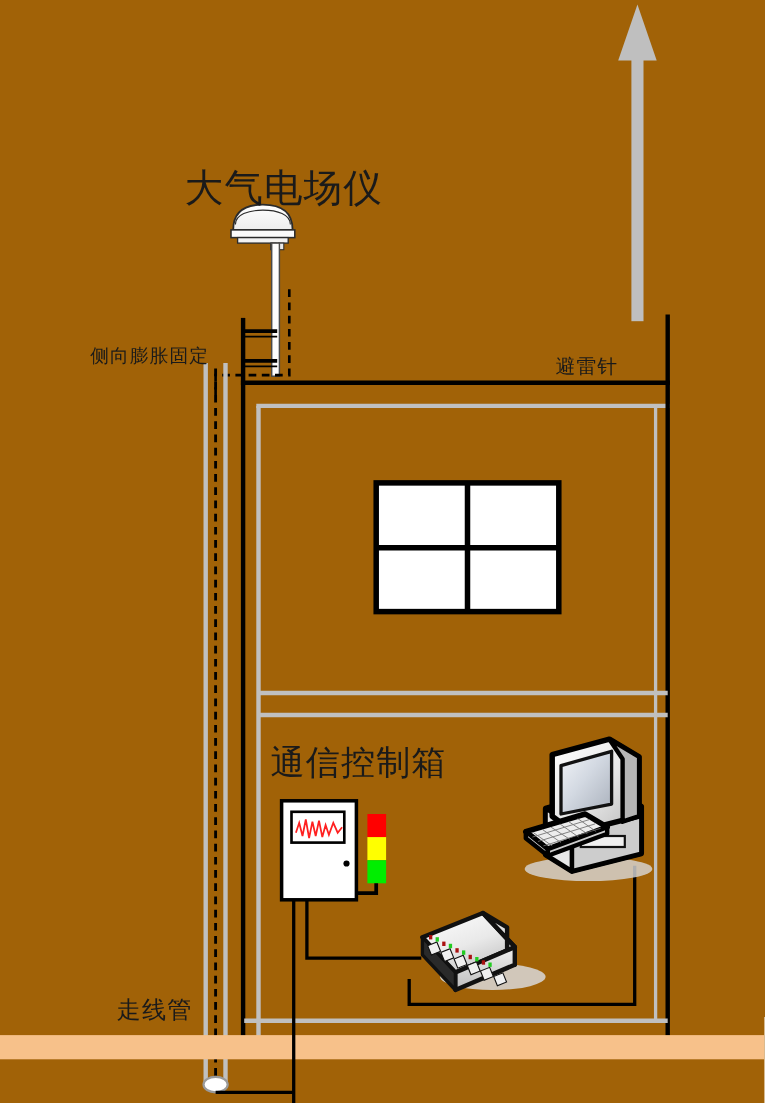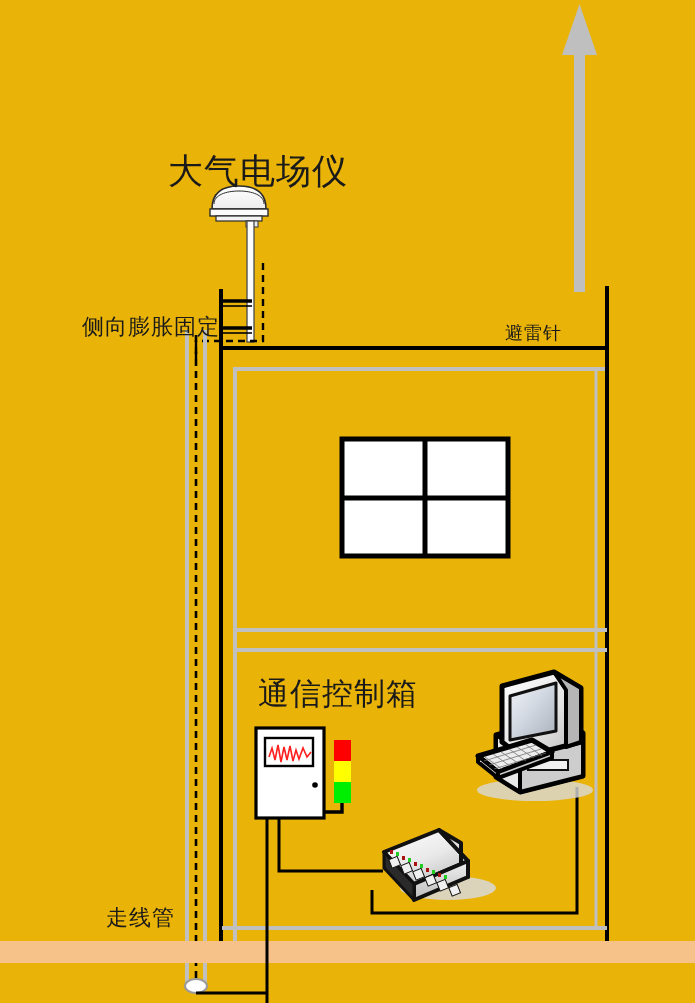--- a/index.html
+++ b/index.html
@@ -1,22 +1,22 @@
 <!DOCTYPE html>
 <html><head>
 <meta charset="utf-8">
 <style>
   html,body{margin:0;padding:0;background:#ffffff;}
   body{width:695px;height:1003px;font-family:"Liberation Serif","DejaVu Serif",serif;}
-  #stage{position:relative;width:695px;height:1003px;overflow:hidden;background:#eab308;}
+  #stage{position:relative;width:695px;height:1003px;overflow:hidden;background:#a16207;}
   svg#diagram{position:absolute;left:0;top:0;width:695px;height:1003px;}
   .lbl{position:absolute;white-space:nowrap;color:#1a1a1a;font-family:"Liberation Serif","DejaVu Serif",serif;}
   #title-label{left:168px;top:148px;font-size:35px;letter-spacing:1px;}
-  #box-label{left:258px;top:673px;font-size:31px;letter-spacing:1px;}
-  #mount-label{left:82px;top:312px;font-size:22px;letter-spacing:1px;}
+  #box-label{left:246px;top:673px;font-size:31px;letter-spacing:1px;}
+  #mount-label{left:82px;top:312px;font-size:17px;letter-spacing:1px;}
   #rod-label{left:505px;top:321px;font-size:18px;letter-spacing:1px;}
   #conduit-label{left:106px;top:903px;font-size:22px;letter-spacing:1px;}
 </style>
 </head>
 <body>
 
 <div id="stage">
 
   <svg id="diagram" viewBox="0 0 695 1003" xmlns="http://www.w3.org/2000/svg">
 

